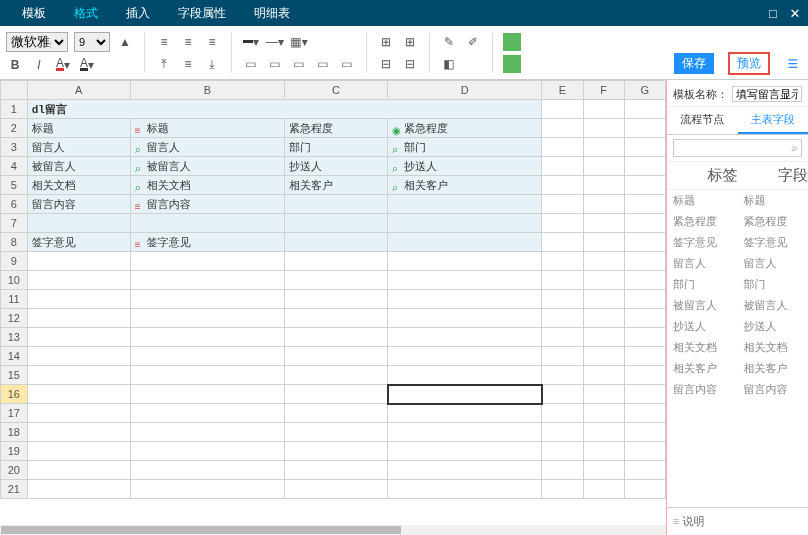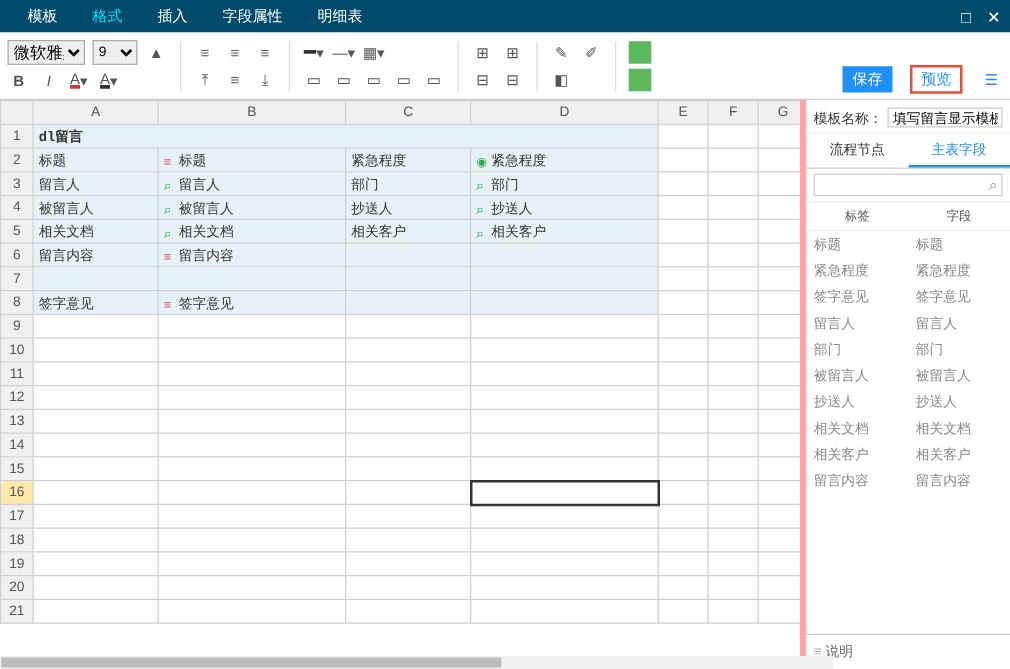--- a/index.html
+++ b/index.html
@@ -20,21 +20,21 @@
 .ic { width: 18px; height: 18px; display: inline-flex; justify-content: center; align-items: center; font-size: 12px; color: #555; cursor: pointer; border: 1px solid transparent; }
 .ic.sq-green { background: #5cb85c; }
 .color-line { width: 24px; height: 3px; background: #333; display: block; }
 .toolbar-right { position: absolute; right: 6px; bottom: 4px; display: flex; align-items: center; gap: 14px; }
 .btn-save { background: #1e90ff; color: #fff; padding: 2px 8px; font-size: 12px; border: none; cursor: pointer; }
 .btn-preview { background: #fff; color: #1e90ff; padding: 1px 7px; font-size: 12px; border: 2px solid #e74c3c; cursor: pointer; }
 .ic-list { width: 18px; height: 18px; display: inline-flex; justify-content: center; align-items: center; color: #1e90ff; cursor: pointer; }
 
 .main { display: flex; height: 455px; }
 .sheet-area { flex: 1; overflow: auto; position: relative; }
-.right-panel { width: 168px; border-left: 5px solid #fca5a5; display: flex; flex-direction: column; background: #fff; }
+.right-panel { width: 142px; border-left: 1px solid #fca5a5; display: flex; flex-direction: column; background: #fff; }
 
 table.sheet { border-collapse: collapse; width: 100%; table-layout: fixed; }
 .sheet th, .sheet td { border: 1px solid #d0d0d0; height: 19px; font-size: 11px; padding: 0 4px; text-align: left; vertical-align: middle; white-space: nowrap; overflow: hidden; }
 .sheet th { background: #f0f0f0; text-align: center; font-weight: normal; color: #555; }
 .sheet th.corner { width: 26px; }
 .sheet td.rowhead { background: #f0f0f0; text-align: center; color: #555; width: 26px; }
 .sheet td.rowhead.sel { background: #ffe9a8; }
 .sheet td.filled { background: #e6f2f7; font-family: Liberation Mono, monospace; }
 .sheet td.selcell { border: 2px solid #333; }
 .cell-ic { display: inline-block; width: 10px; height: 10px; margin-right: 2px; vertical-align: middle; }
@@ -45,21 +45,21 @@
 
 .rp-row1 { padding: 6px 6px 4px; font-size: 11px; display: flex; align-items: center; gap: 4px; border-bottom: 1px solid #eee; }
 .rp-row1 input { flex: 1; border: 1px solid #ccc; font-size: 11px; padding: 1px 3px; width: 0; }
 .rp-tabs { display: flex; border-bottom: 1px solid #ccc; }
 .rp-tabs .tab { flex: 1; text-align: center; padding: 5px 0; font-size: 11px; cursor: pointer; }
 .rp-tabs .tab.active { border-bottom: 2px solid #1e90ff; color: #1e90ff; }
 .rp-search { padding: 4px 6px; border-bottom: 1px solid #eee; position: relative; }
 .rp-search input { width: 100%; border: 1px solid #ccc; padding: 2px 18px 2px 4px; font-size: 11px; }
 .rp-search .sic { position: absolute; right: 10px; top: 6px; color: #999; }
 .rp-cols { display: flex; border-bottom: 1px solid #eee; }
-.rp-cols div { flex: 1; text-align: center; font-size: 10px; padding: 4px 0; color: #555; }
+.rp-cols div { flex: 1; text-align: right; font-size: 15px; padding: 4px 0; color: #555; }
 .rp-list { flex: 1; overflow: auto; display: flex; }
 .rp-list .col { flex: 1; }
 .rp-list .col div { font-size: 11px; color: #888; padding: 3px 6px; cursor: pointer; }
 .rp-foot { border-top: 1px solid #ccc; padding: 6px; font-size: 11px; color: #666; }
 .rp-foot::before { content: "≡ "; color: #aaa; }
 
 .hscroll { position: absolute; bottom: 0; left: 0; right: 142px; height: 10px; background: #f0f0f0; }
 .hscroll .thumb { height: 8px; margin-top: 1px; background: #bbb; width: 60%; margin-left: 1px; }
 </style>
 </head>

